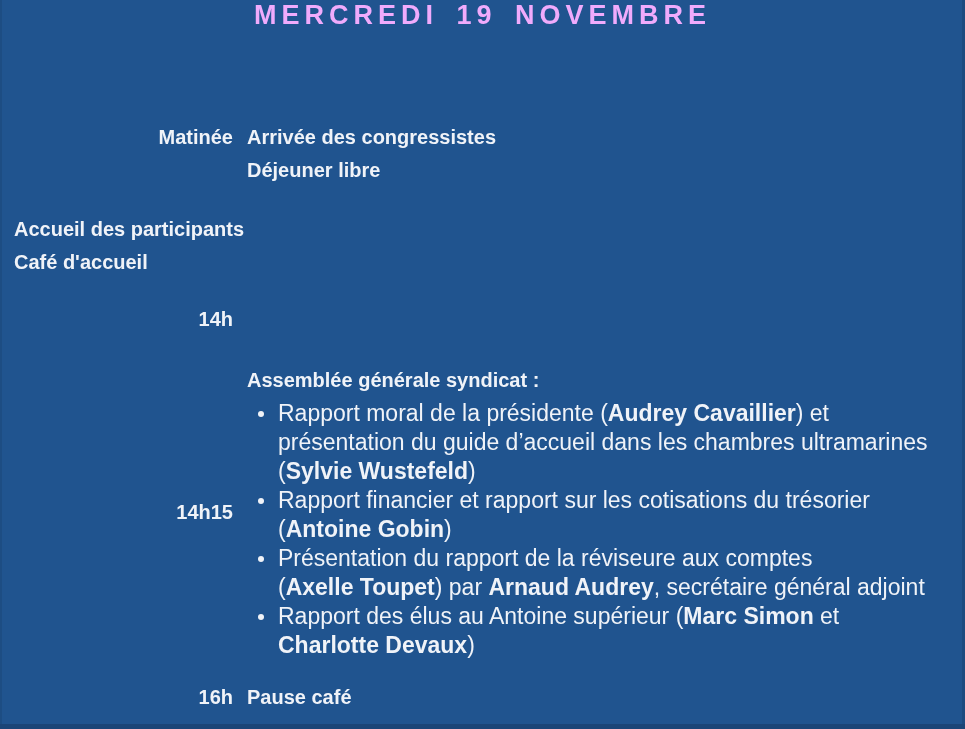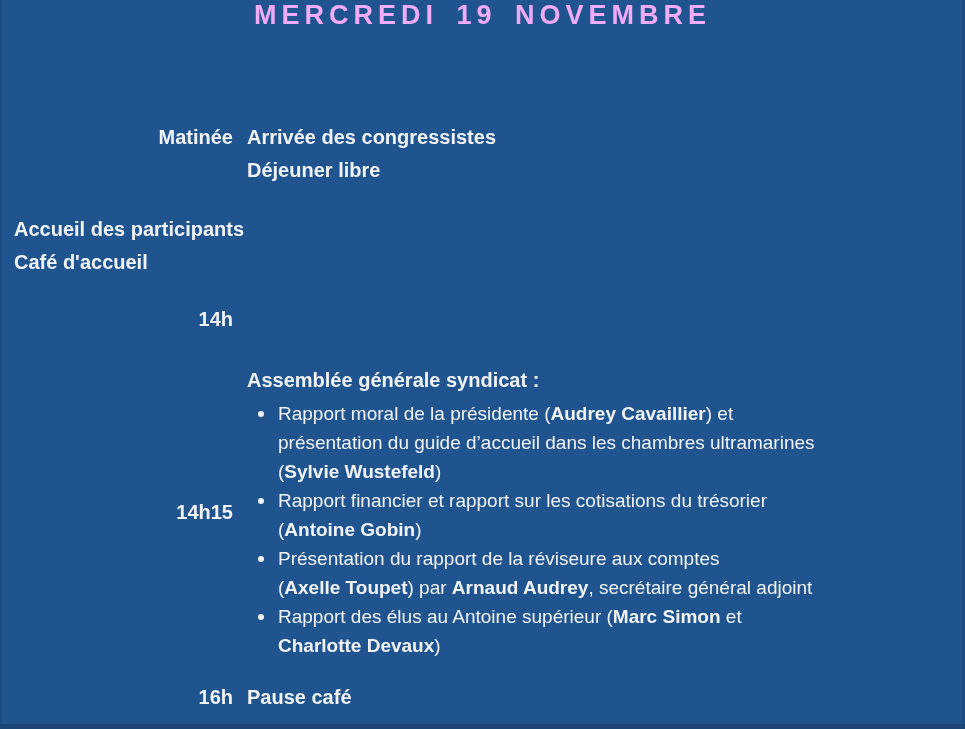--- a/index.html
+++ b/index.html
@@ -50,21 +50,21 @@
     font-weight: 700;
     font-size: 20px;
     line-height: 33px;
   }
   .dline { white-space: nowrap; }
   .bullets {
     list-style: none;
     margin: 2px 0 0 0;
     padding: 0 0 0 11px;
     font-weight: 400;
-    font-size: 19px;
+    font-size: 23px;
     line-height: 29px;
   }
   .bullet { display: flex; align-items: flex-start; }
   .dot {
     flex: none;
     width: 6px;
     height: 6px;
     border-radius: 50%;
     background: #F0F3F8;
     margin: 12px 14px 0 0;

